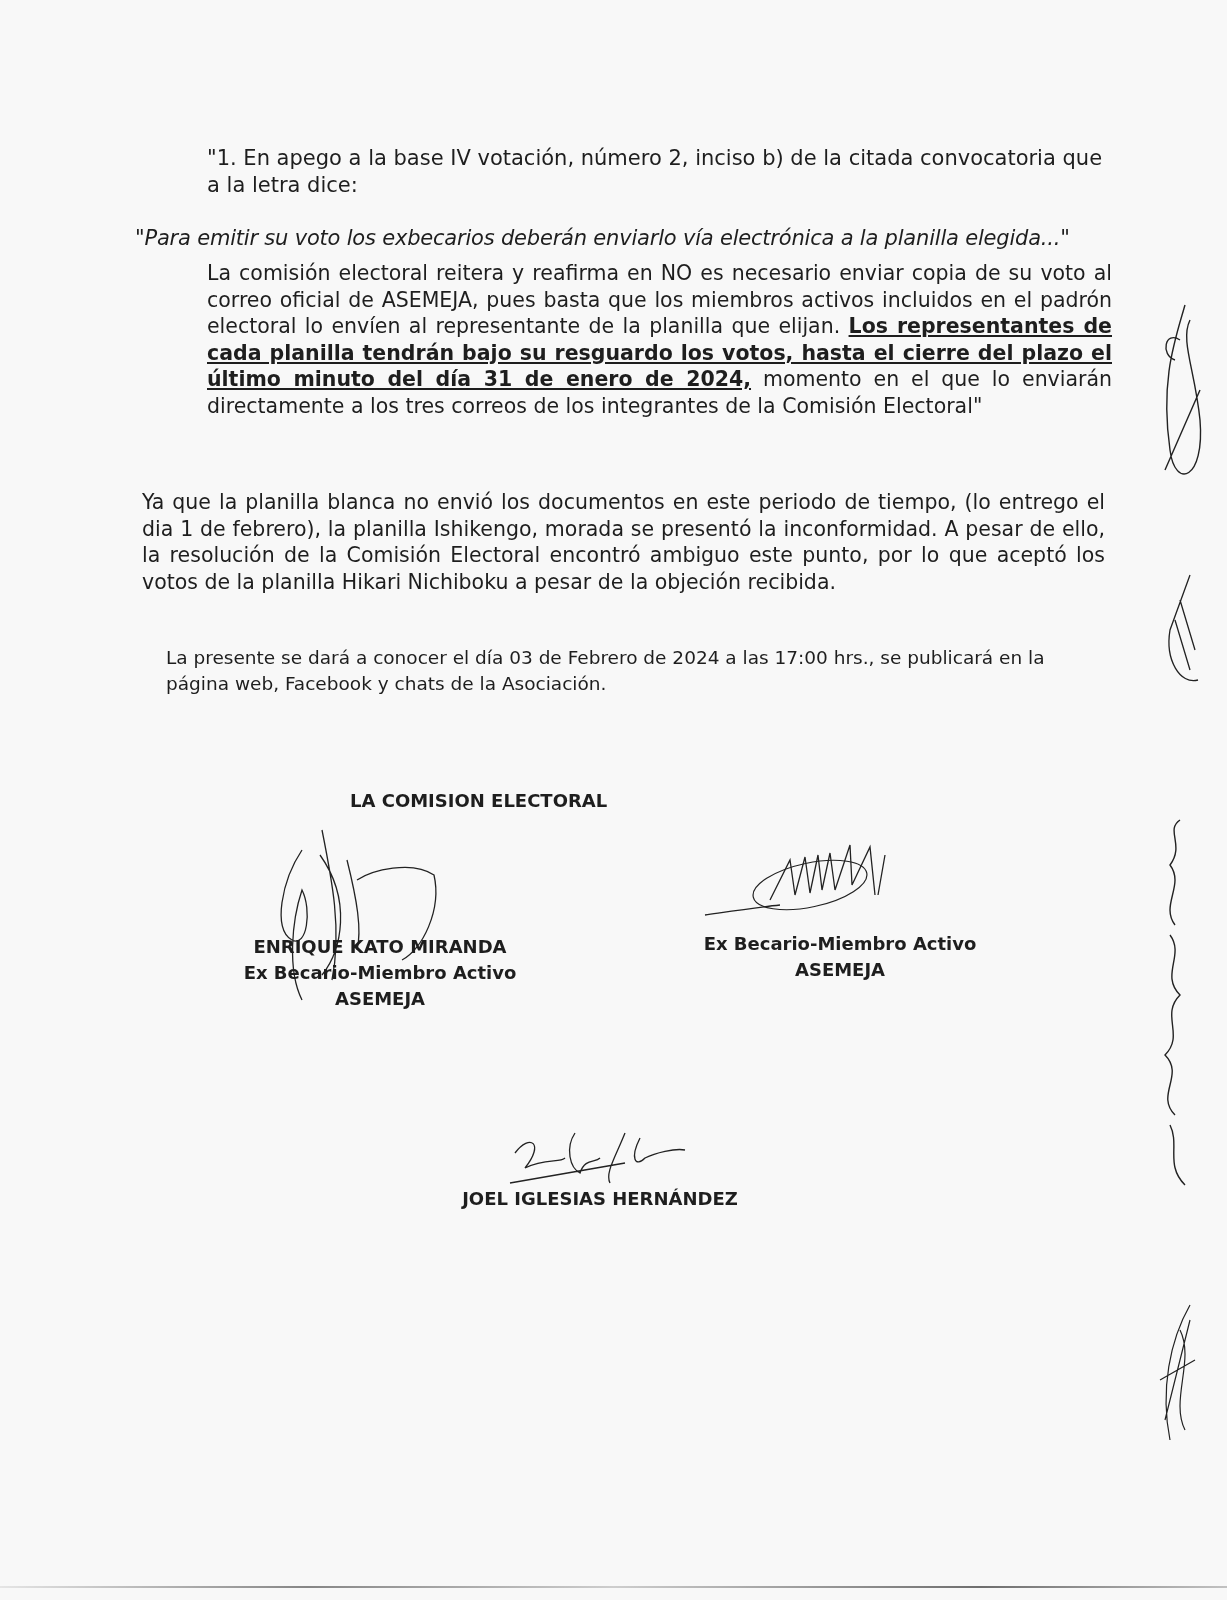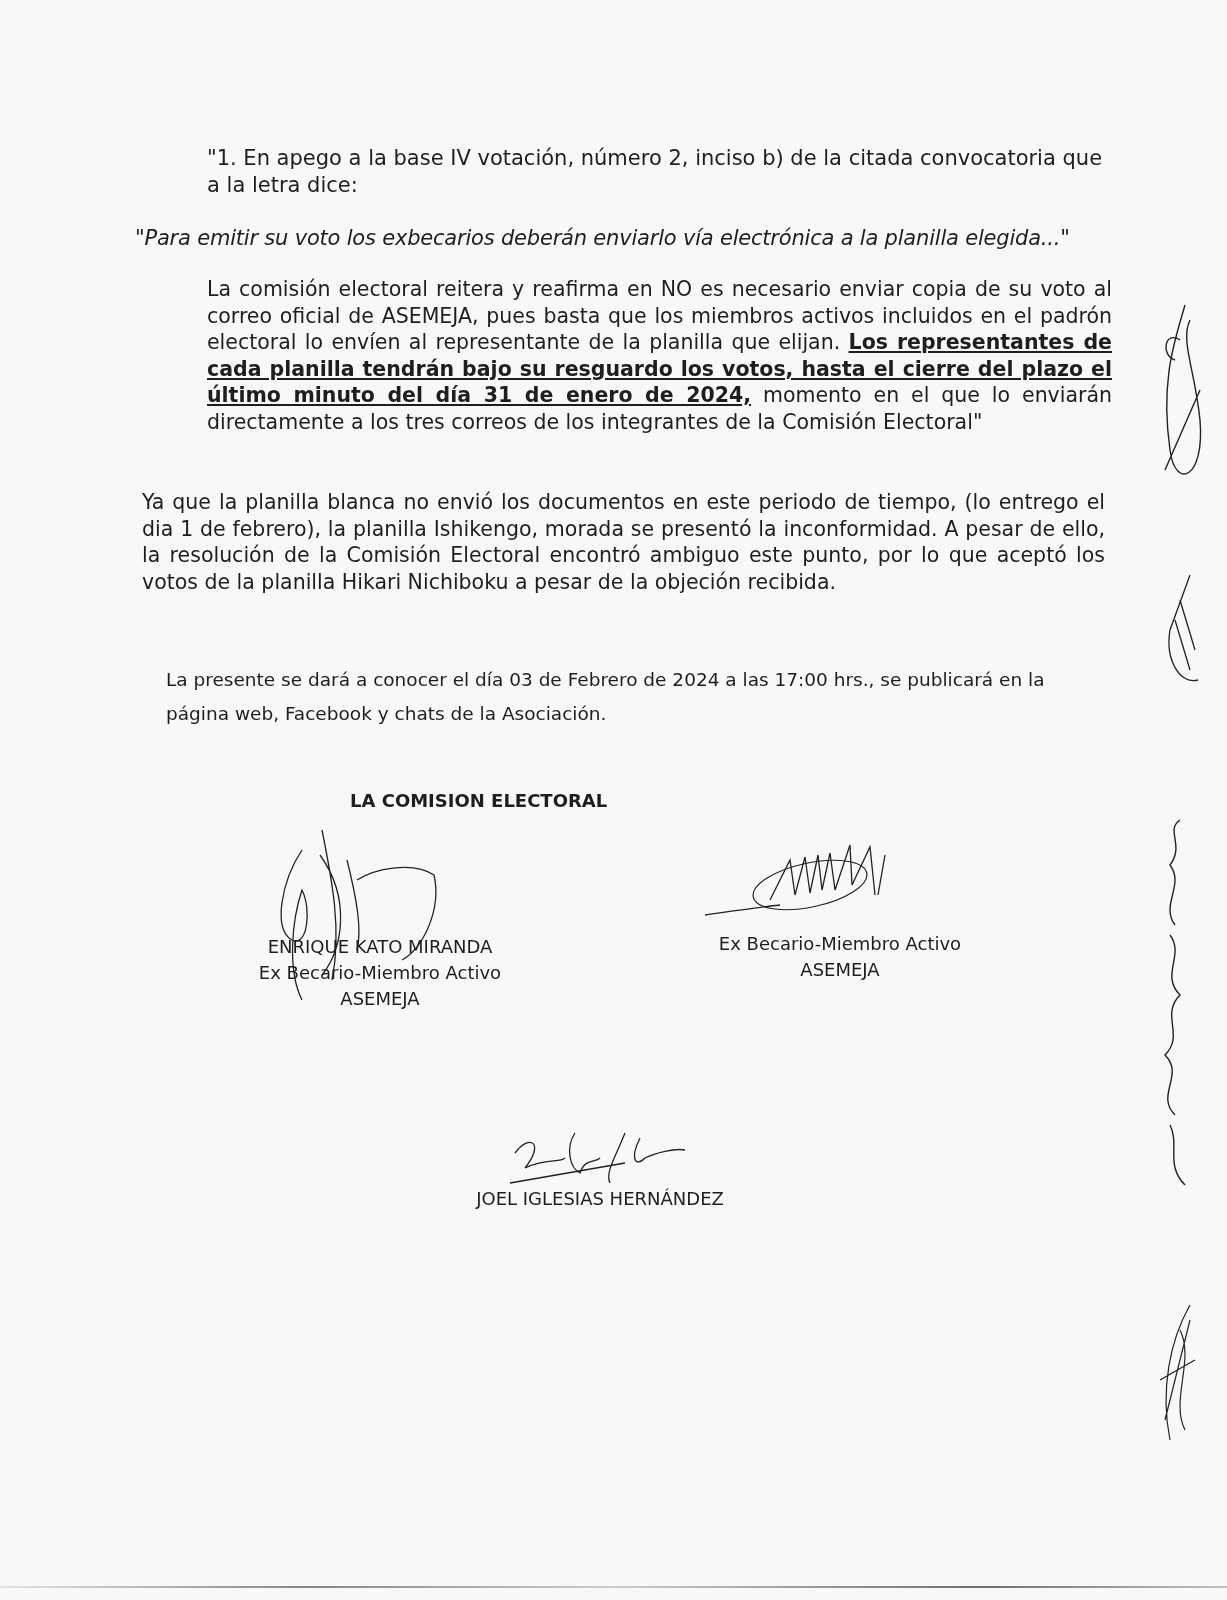--- a/index.html
+++ b/index.html
@@ -6,27 +6,27 @@
   body {
     width: 1227px; height: 1600px; background: #f8f8f8;
     position: relative; overflow: hidden;
     font-family: "DejaVu Sans", sans-serif; color: #1e1e1e;
   }
   .page { position: absolute; left: 0; top: 0; width: 1227px; height: 1600px; }
   .p { position: absolute; font-size: 20.5px; line-height: 26.5px; margin: 0; }
   .justify { text-align: justify; text-align-last: left; }
   .quote1 { left: 207px; top: 145px; width: 905px; font-size: 21px; }
   .italic-quote { left: 135px; top: 225px; width: 1000px; font-style: italic; font-size: 21px; letter-spacing: -0.2px; }
-  .para2 { left: 207px; top: 276px; width: 905px; }
+  .para2 { left: 207px; top: 260px; width: 905px; }
   .para2 .bu { font-weight: bold; text-decoration: underline; }
   .para3 { left: 142px; top: 489px; width: 963px; }
-  .para4 { left: 166px; top: 645px; width: 940px; font-size: 18.5px; line-height: 34px; margin-top: 18px; }
+  .para4 { left: 166px; top: 645px; width: 940px; font-size: 18.5px; line-height: 26px; }
   .center { text-align: left; font-weight: bold; position: absolute; }
   .committee { left: 350px; top: 790px; width: 500px; font-size: 18px; }
-  .sig-block { position: absolute; text-align: center; font-weight: normal; font-size: 18px; line-height: 26px; }
+  .sig-block { position: absolute; text-align: center; font-weight: bold; font-size: 18px; line-height: 26px; }
   .sig1 { left: 190px; top: 934px; width: 380px; }
   .sig2 { left: 650px; top: 931px; width: 380px; }
   .sig3 { left: 370px; top: 1186px; width: 460px; }
   svg.sig { position: absolute; overflow: visible; }
   .bottom-line { position: absolute; left: 0; top: 1586px; width: 1227px; height: 2px; background: linear-gradient(90deg, #ddd, #555 25%, #bbb 50%, #333 80%, #aaa); opacity: .7; }
 </style>
 </head>
 <body>
 
 <div class="page">

